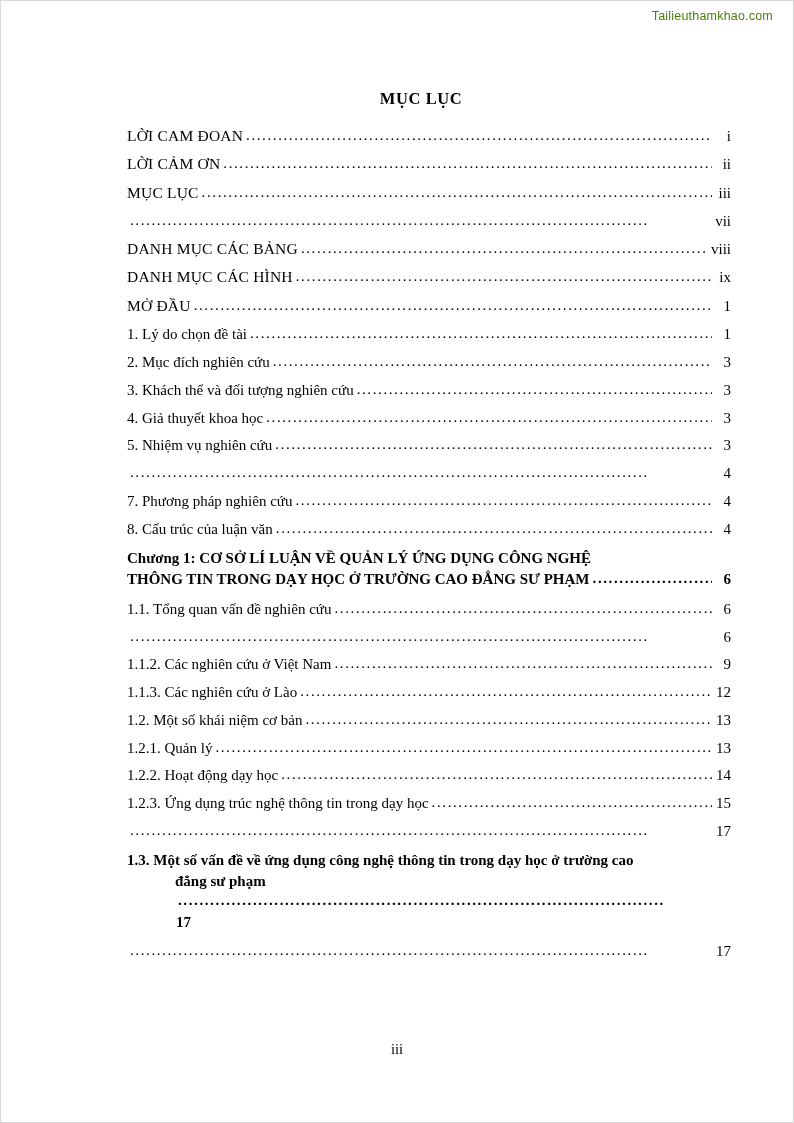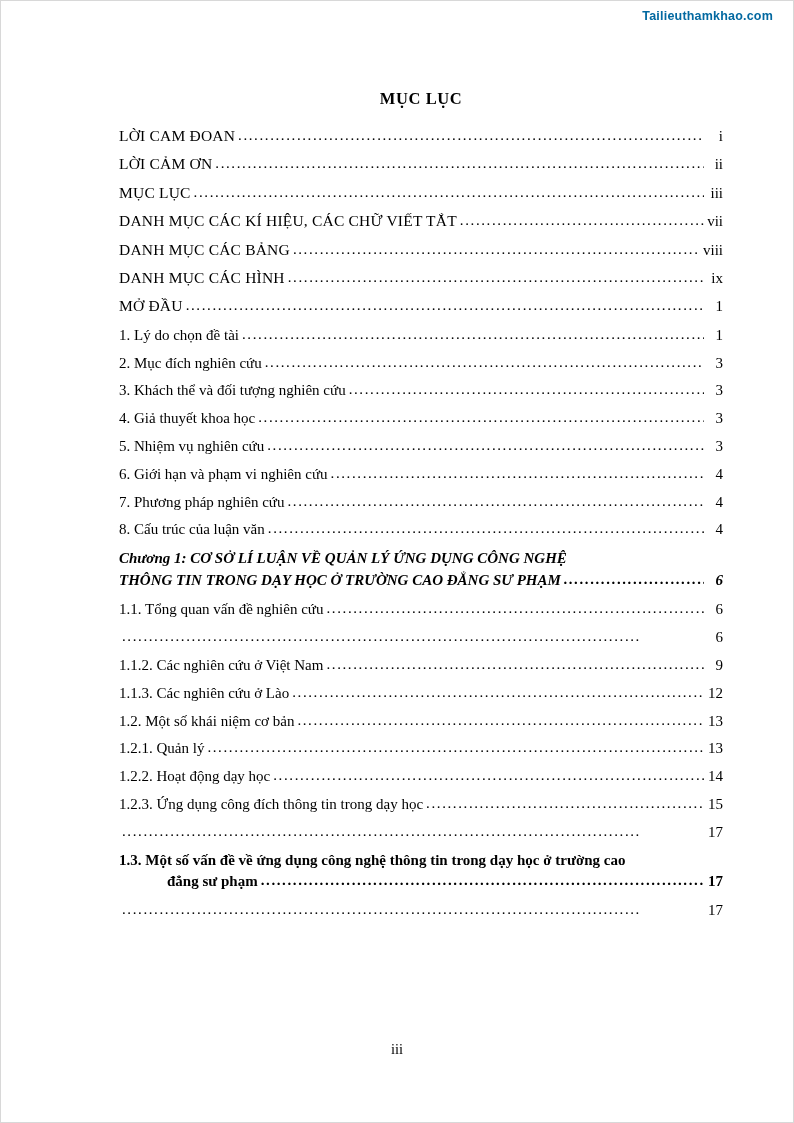--- a/index.html
+++ b/index.html
@@ -23,40 +23,40 @@
     box-sizing: border-box;
     border: 1px solid #d8d8d8;
     background: #ffffff;
   }
   .watermark {
     position: absolute;
     top: 8px;
     right: 20px;
     font-family: "Liberation Sans", sans-serif;
     font-size: 12.5px;
-    color: #0369a1;
+    color: #4d7c0f;
     letter-spacing: 0.2px;
     user-select: none;
-    font-weight: bold;
   }
   .content {
     position: absolute;
     left: 118px;
     top: 88px;
     width: 604px;
   }
   .doc-title {
     text-align: center;
     font-size: 16.5px;
     font-weight: bold;
     letter-spacing: 0.6px;
     margin-bottom: 18px;
   }
   .toc {
     width: 100%;
+    margin-left: 8px;
   }
   .toc-row {
     display: flex;
     align-items: baseline;
     width: 100%;
     margin-bottom: 9.5px;
     font-size: 15px;
     line-height: 1.22;
   }
   .toc-label {
@@ -79,41 +79,41 @@
     text-align: right;
     min-width: 16px;
   }
   
   .lvl-front .toc-label { font-size: 15.5px; letter-spacing: 0.2px; }
   .chapter-block {
     margin-bottom: 9.5px;
     font-size: 15px;
     font-weight: bold;
     line-height: 1.42;
-    font-style: italic;
   }
   .chapter-line1 { display: block; }
   .chapter-line2 {
     display: flex;
     align-items: flex-start;
     width: 100%;
   }
   .wrap-block {
     margin-bottom: 9.5px;
     font-size: 15px;
     line-height: 1.38;
     font-weight: bold;
   }
   .wrap-line1 { display: block; }
   .wrap-line2 {
     display: flex;
     align-items: flex-start;
     width: 100%;
     padding-left: 48px;
     box-sizing: border-box;
+    flex-direction: column;
   }
   .footer-page {
     position: absolute;
     left: 0;
     right: 0;
     top: 1040px;
     text-align: center;
     font-size: 14.5px;
   }
 </style>
@@ -142,21 +142,20 @@
         <span class="toc-page">ii</span>
       </div>
 
       <div class="toc-row lvl-front">
         <span class="toc-label">MỤC LỤC</span>
         <span class="toc-dots">.................................................................................................</span>
         <span class="toc-page">iii</span>
       </div>
 
       <div class="toc-row lvl-front">
-        <span class="toc-label">DANH MỤC CÁC KÍ HIỆU, CÁC CHỮ VIẾT TẮT</span>
         <span class="toc-dots">.................................................................................................</span>
         <span class="toc-page">vii</span>
       </div>
 
       <div class="toc-row lvl-front">
         <span class="toc-label">DANH MỤC CÁC BẢNG</span>
         <span class="toc-dots">.................................................................................................</span>
         <span class="toc-page">viii</span>
       </div>
 
@@ -196,21 +195,20 @@
         <span class="toc-page">3</span>
       </div>
 
       <div class="toc-row">
         <span class="toc-label">5. Nhiệm vụ nghiên cứu</span>
         <span class="toc-dots">.................................................................................................</span>
         <span class="toc-page">3</span>
       </div>
 
       <div class="toc-row">
-        <span class="toc-label">6. Giới hạn và phạm vi nghiên cứu</span>
         <span class="toc-dots">.................................................................................................</span>
         <span class="toc-page">4</span>
       </div>
 
       <div class="toc-row">
         <span class="toc-label">7. Phương pháp nghiên cứu</span>
         <span class="toc-dots">.................................................................................................</span>
         <span class="toc-page">4</span>
       </div>
 
@@ -264,21 +262,21 @@
         <span class="toc-page">13</span>
       </div>
 
       <div class="toc-row">
         <span class="toc-label">1.2.2. Hoạt động dạy học</span>
         <span class="toc-dots">.................................................................................................</span>
         <span class="toc-page">14</span>
       </div>
 
       <div class="toc-row">
-        <span class="toc-label">1.2.3. Ứng dụng công đích thông tin trong dạy học</span>
+        <span class="toc-label">1.2.3. Ứng dụng trúc nghệ thông tin trong dạy học</span>
         <span class="toc-dots">.................................................................................................</span>
         <span class="toc-page">15</span>
       </div>
 
       <div class="toc-row">
         <span class="toc-dots">.................................................................................................</span>
         <span class="toc-page">17</span>
       </div>
 
       <div class="wrap-block">

